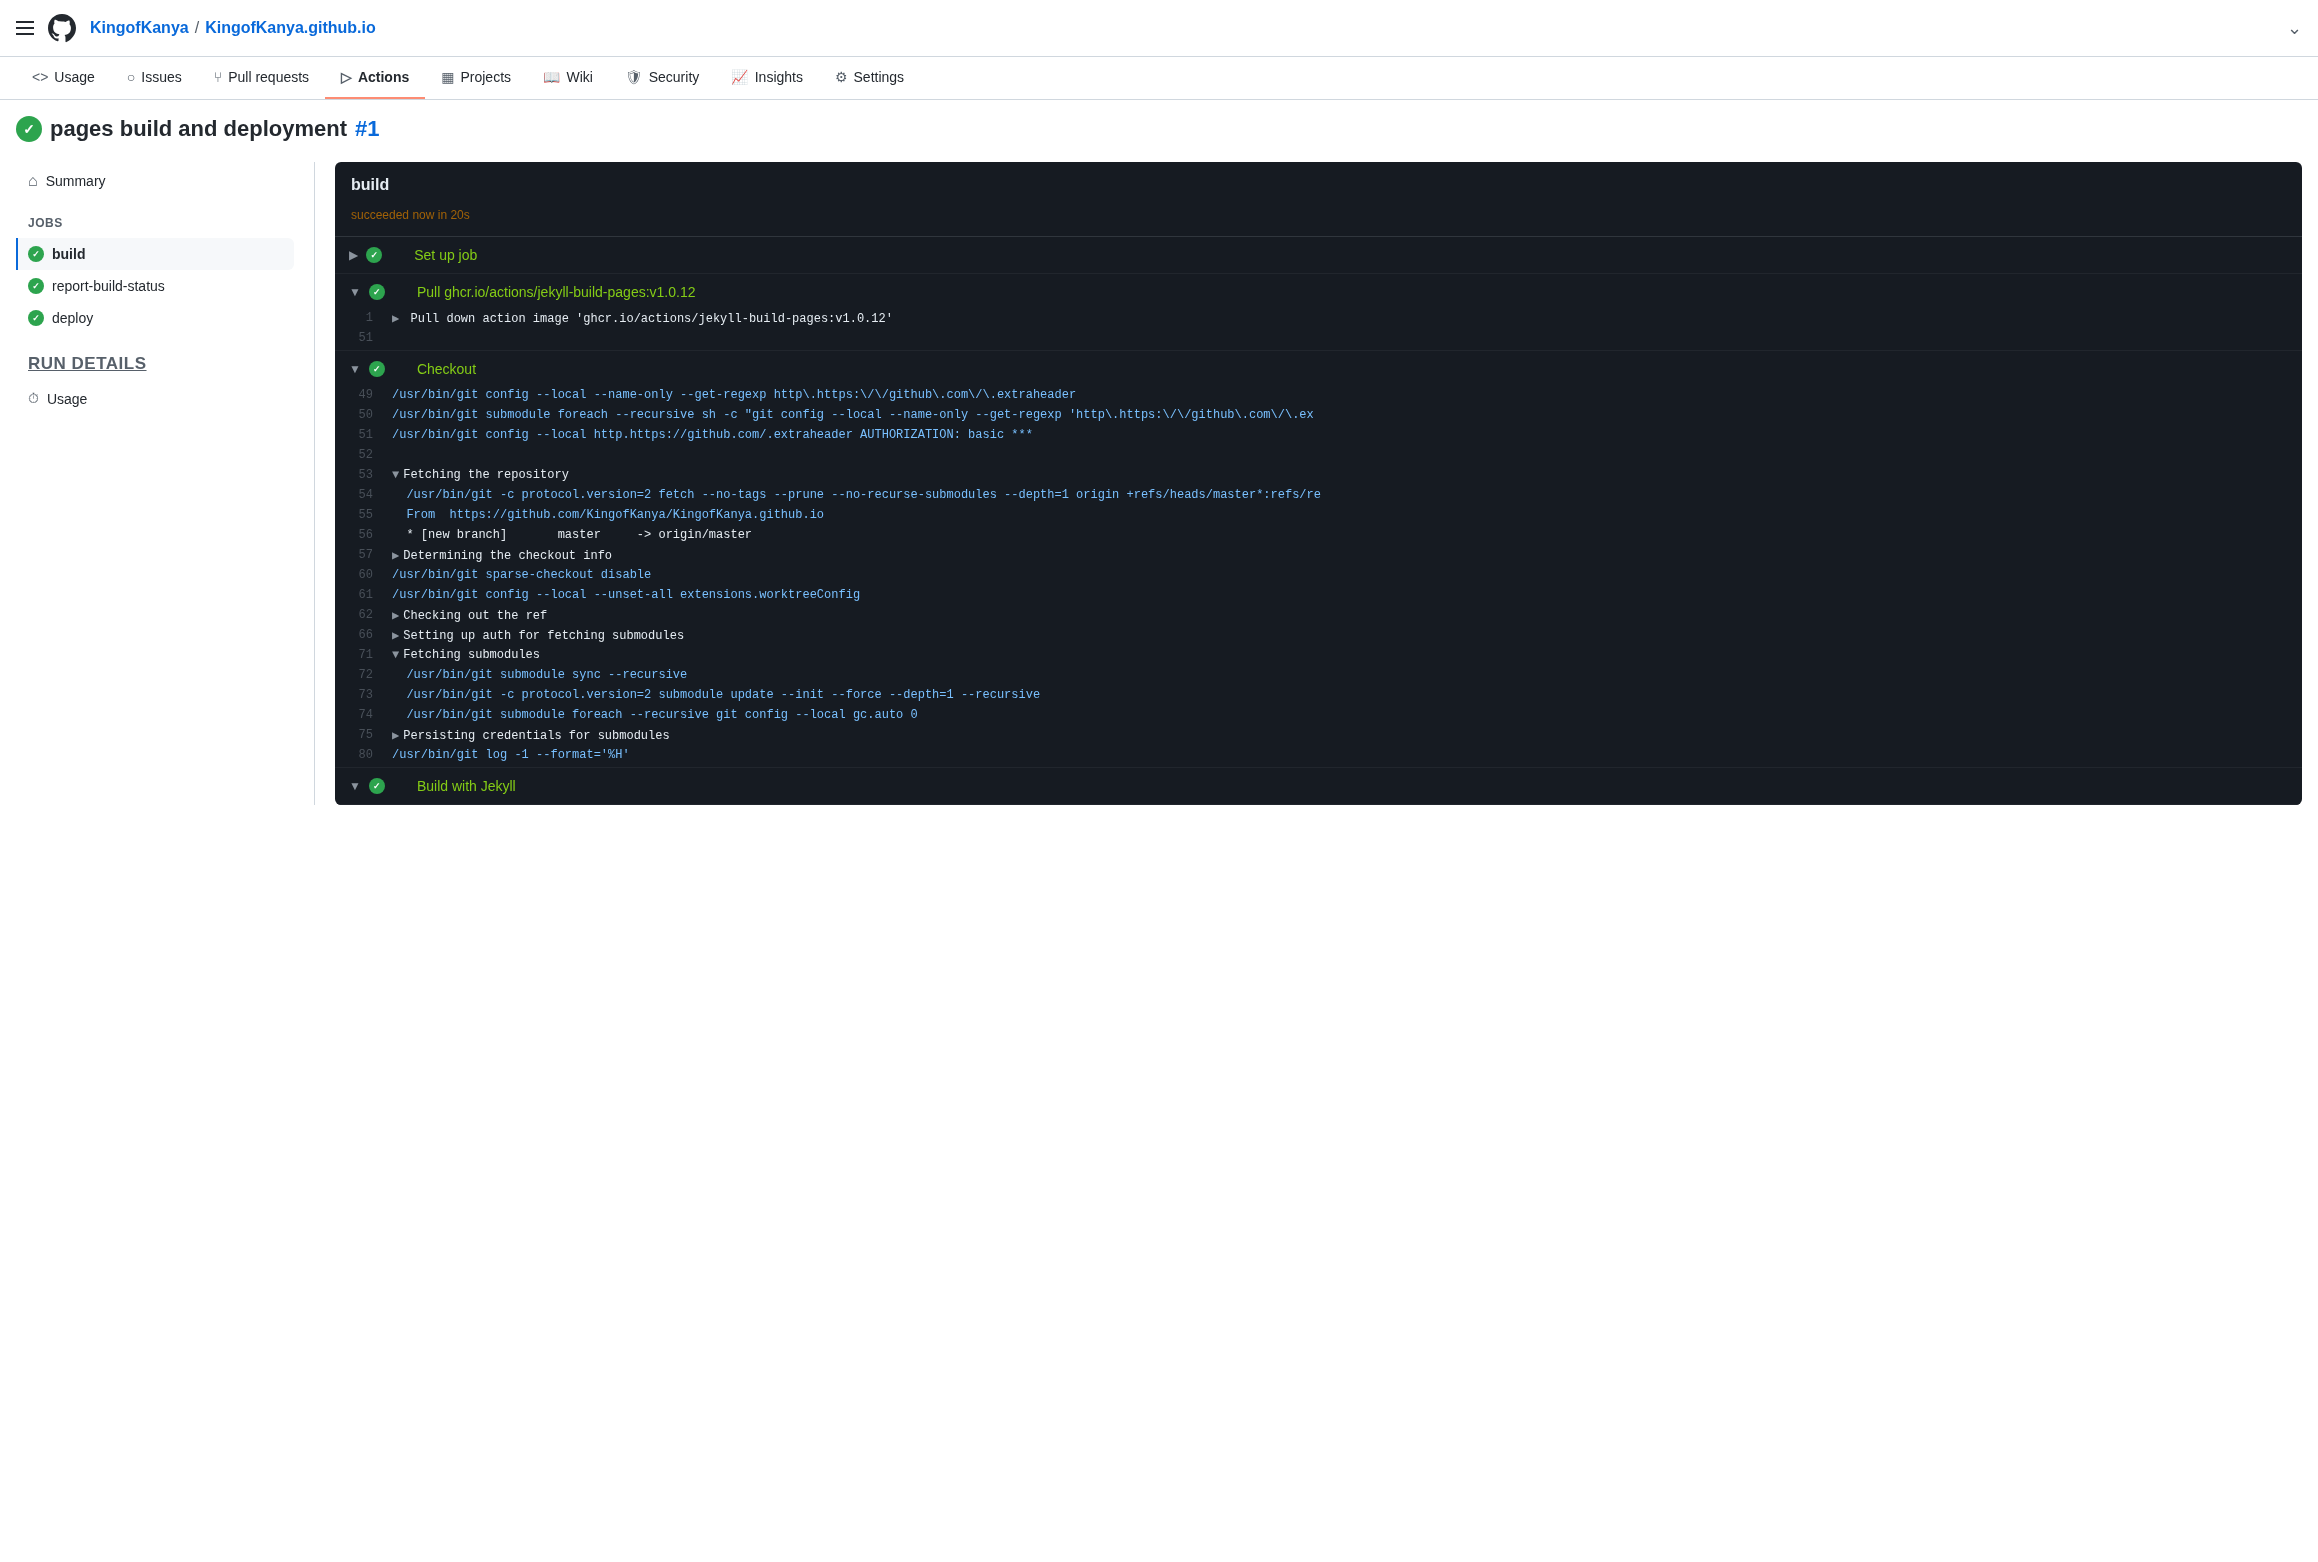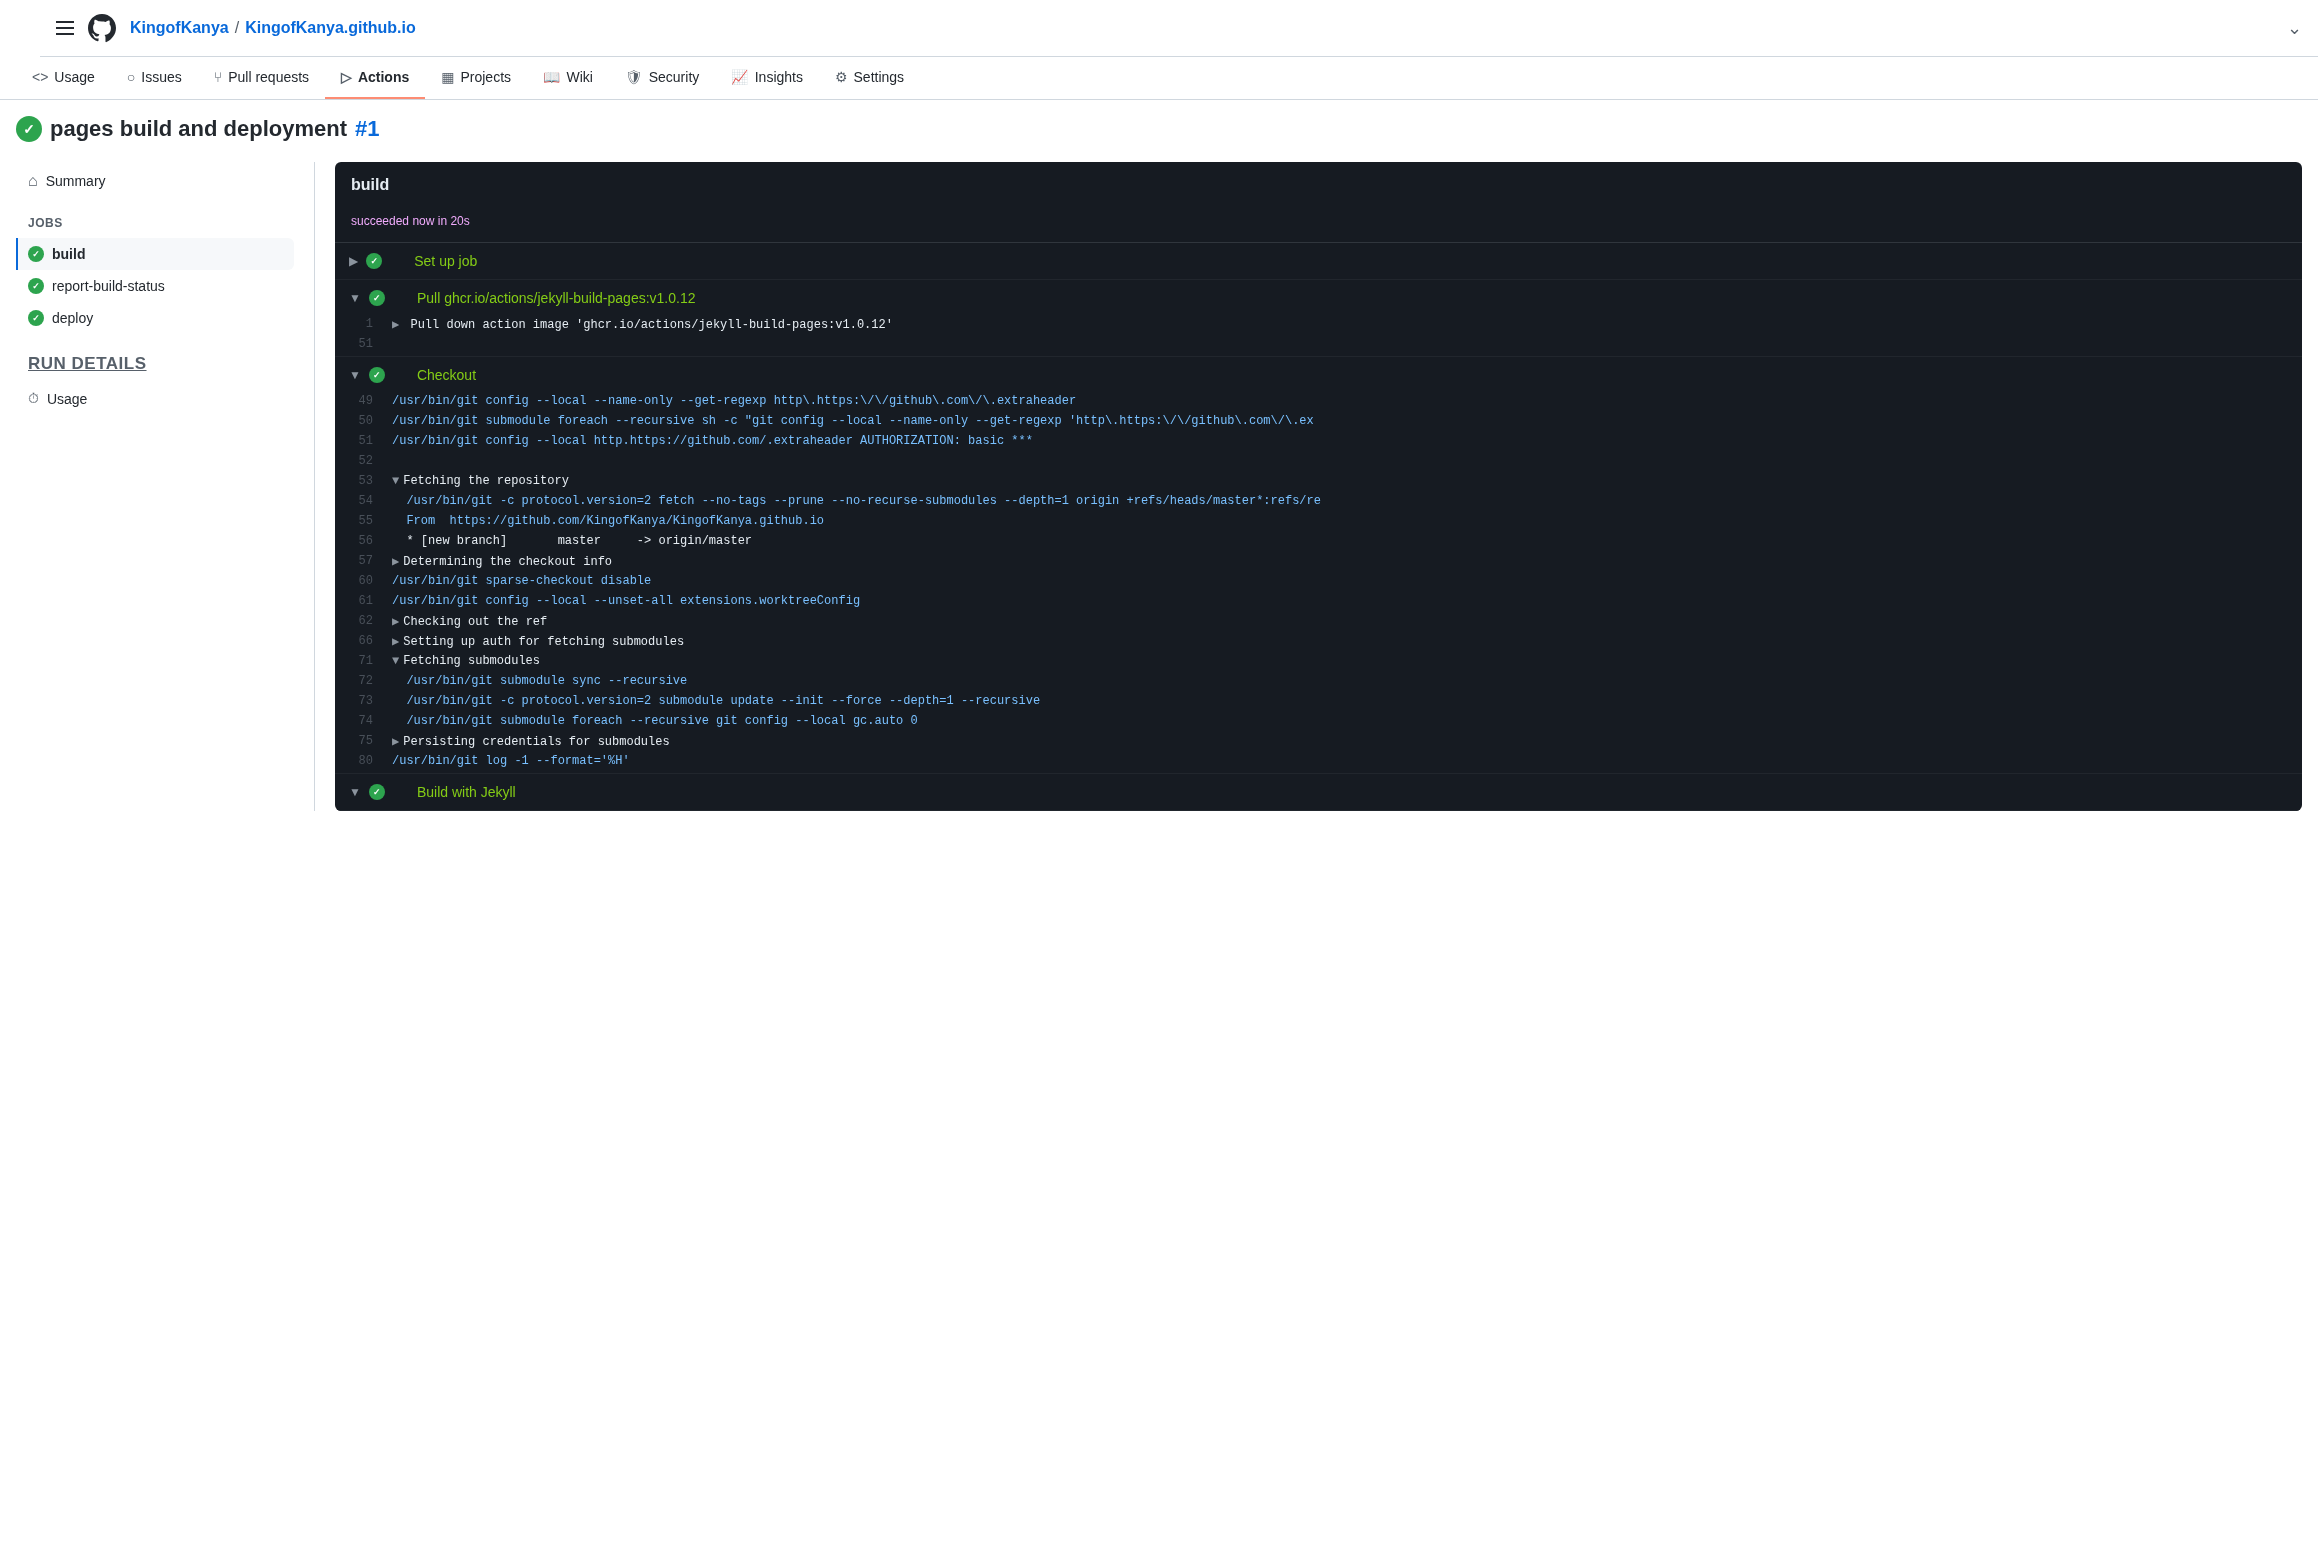--- a/index.html
+++ b/index.html
@@ -1,19 +1,19 @@
 <!DOCTYPE html>
 <html><head>
   <meta charset="utf-8">
   <style>
     * { box-sizing: border-box; margin: 0; padding: 0; }
     body { font-family: -apple-system, BlinkMacSystemFont, 'Segoe UI', Helvetica, Arial, sans-serif; font-size: 14px; color: #24292f; background: #fff; }
 
     
-    .topbar { display: flex; align-items: center; padding: 12px 16px; border-bottom: 1px solid #d0d7de; gap: 16px; margin-left: 40px; }
+    .topbar { display: flex; align-items: center; padding: 12px 16px; border-bottom: 1px solid #d0d7de; gap: 16px; }
     .topbar-left { display: flex; align-items: center; gap: 12px; }
     .hamburger { cursor: pointer; display: flex; flex-direction: column; gap: 4px; }
     .hamburger span { display: block; width: 18px; height: 2px; background: #24292f; }
     .github-logo { width: 32px; height: 32px; }
     .repo-path { display: flex; align-items: center; gap: 6px; font-size: 16px; }
     .repo-path .owner { color: #0969da; font-weight: 600; }
     .repo-path .sep { color: #57606a; }
     .repo-path .name { color: #0969da; font-weight: 700; }
     .topbar-right { margin-left: auto; }
     .topbar-dropdown-icon { font-size: 18px; color: #57606a; cursor: pointer; }
@@ -47,21 +47,21 @@
 
     .sidebar-run-details { margin-top: 20px; }
     .sidebar-run-details .section-label { font-size: 17px; font-weight: 600; color: #57606a; text-transform: uppercase; letter-spacing: 0.5px; margin-bottom: 8px; padding: 0 12px; text-decoration: underline; }
     .sidebar-usage { display: flex; align-items: center; gap: 8px; padding: 8px 12px; cursor: pointer; font-size: 14px; color: #24292f; }
     .sidebar-usage .clock-icon { font-size: 14px; color: #57606a; }
 
     
     .log-pane { flex: 1; background: #161b22; border-radius: 6px; overflow: hidden; margin-left: 20px; }
     .log-header { padding: 14px 16px; border-bottom: 1px solid #30363d; }
     .log-header .build-title { font-size: 16px; font-weight: 600; color: #e6edf3; }
-    .log-header .build-status { font-size: 12px; color: #f0abfc; margin-top: 20px; }
+    .log-header .build-status { font-size: 12px; color: #a16207; margin-top: 14px; }
 
     
     .step-row { border-bottom: 1px solid #21262d; }
     .step-header { display: flex; align-items: center; gap: 8px; padding: 10px 14px; cursor: pointer; }
     .step-chevron { color: #8b949e; font-size: 12px; flex-shrink: 0; }
     .step-status-icon { width: 16px; height: 16px; border-radius: 50%; background: #2da44e; display: flex; align-items: center; justify-content: center; flex-shrink: 0; }
     .step-status-icon::after { content: '✓'; color: white; font-size: 9px; font-weight: 700; }
     .step-name { font-size: 14px; color: #84cc16; margin-left: 24px; }
 
     

